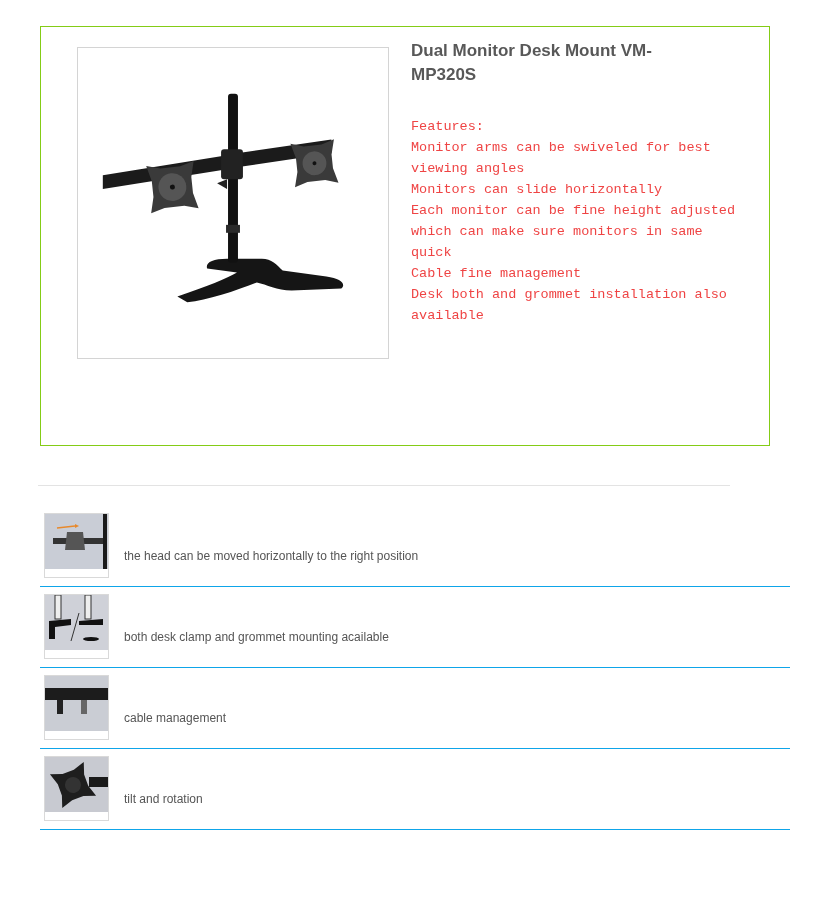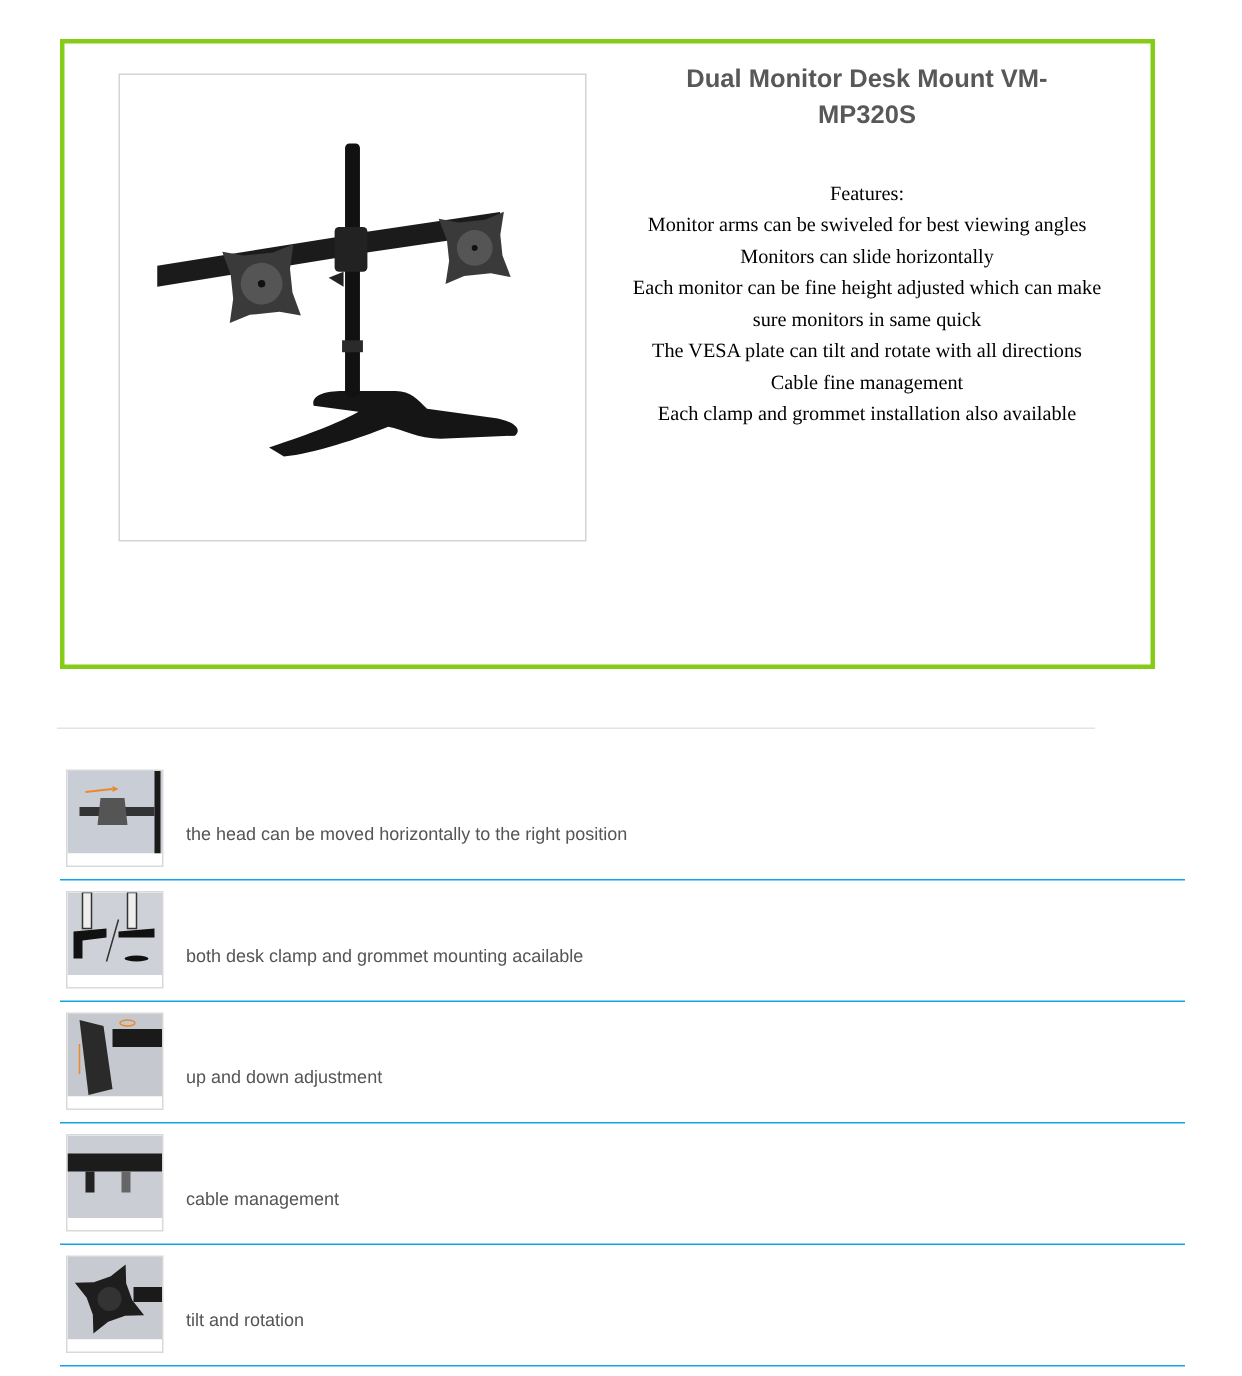--- a/index.html
+++ b/index.html
@@ -1,33 +1,33 @@
 <!DOCTYPE html>
 <html><head>
 <meta charset="utf-8">
 <style>
   html, body { margin: 0; padding: 0; background: #ffffff; }
   body { width: 828px; height: 917px; position: relative; overflow: hidden; font-family: "Liberation Sans", sans-serif; }
 
   .product-card {
     position: absolute; left: 40px; top: 26px; width: 730px; height: 420px;
-    border: 3px solid #84cc16; box-sizing: border-box; text-align: center;
+    border: 1px solid #84cc16; box-sizing: border-box;
   }
   .product-image-frame {
     position: absolute; left: 36px; top: 20px; width: 312px; height: 312px;
     border: 1px solid #d4d4d4; box-sizing: border-box; background: #fff;
   }
   .product-image-frame svg { width: 100%; height: 100%; display: block; }
 
   .product-info { position: absolute; left: 370px; top: 12px; width: 330px; }
   .product-title {
     font-family: "Liberation Sans", sans-serif; font-weight: bold; font-size: 17px;
     color: #585858; line-height: 24px; margin: 0 0 29px 0;
   }
-  .features { font-family: Liberation Serif, serif; font-size: 13.5px; color: #000000; line-height: 21px; }
+  .features { font-family: Liberation Mono, monospace; font-size: 13.5px; color: #ef4444; line-height: 21px; }
   .features div { white-space: normal; }
 
   .divider-top {
     position: absolute; left: 38px; top: 485px; width: 692px; height: 0;
     border-top: 1px solid #e3e3e3;
   }
 
   .feature-list { position: absolute; left: 40px; top: 506px; width: 750px; }
   .feature-row {
     position: relative; height: 80px; border-bottom: 1px solid #0ea5e9;
@@ -77,23 +77,22 @@
   <div class="product-info">
     <h1 class="product-title">
       <span>Dual Monitor Desk Mount VM-</span><br>
       <span>MP320S</span>
     </h1>
     <div class="features">
       <div>Features:</div>
       <div>Monitor arms can be swiveled for best viewing angles</div>
       <div>Monitors can slide horizontally</div>
       <div>Each monitor can be fine height adjusted which can make sure monitors in same quick</div>
-      <div>The VESA plate can tilt and rotate with all directions</div>
       <div>Cable fine management</div>
-      <div>Each clamp and grommet installation also available</div>
+      <div>Desk both and grommet installation also available</div>
     </div>
   </div>
 </div>
 
 <div class="divider-top"></div>
 
 <div class="feature-list">
   <div class="feature-row">
     <div class="feature-thumb">
       <svg viewBox="0 0 63 55">
@@ -116,32 +115,20 @@
         <rect x="40" y="0" width="6" height="24" fill="#eee" stroke="#333" stroke-width="1"></rect>
         <path d="M4 26 L 26 24 L 26 30 L 10 32 L 10 44 L 4 44 Z" fill="#111"></path>
         <line x1="26" y1="46" x2="34" y2="18" stroke="#333" stroke-width="1"></line>
         <path d="M34 26 L 58 24 L 58 30 L 34 30 Z" fill="#111"></path>
         <ellipse cx="46" cy="44" rx="8" ry="2" fill="#111"></ellipse>
       </svg>
     </div>
     <span class="feature-text">both desk clamp and grommet mounting acailable</span>
   </div>
 
-  <div class="feature-row">
-    <div class="feature-thumb">
-      <svg viewBox="0 0 63 55">
-        <rect width="63" height="55" fill="#c6c8cf"></rect>
-        <path d="M8 4 L 24 8 L 30 50 L 14 54 Z" fill="#2a2a2a"></path>
-        <rect x="30" y="10" width="33" height="12" fill="#1a1a1a"></rect>
-        <line x1="8" y1="20" x2="8" y2="40" stroke="#e8892b" stroke-width="1"></line>
-        <ellipse cx="40" cy="6" rx="5" ry="2" fill="none" stroke="#e8892b" stroke-width="1"></ellipse>
-      </svg>
-    </div>
-    <span class="feature-text">up and down adjustment</span>
-  </div>
 
   <div class="feature-row">
     <div class="feature-thumb">
       <svg viewBox="0 0 63 55">
         <rect width="63" height="55" fill="#cacdd4"></rect>
         <rect x="0" y="12" width="63" height="12" fill="#1c1c1c"></rect>
         <path d="M12 24 L 18 24 L 18 38 L 12 38 Z" fill="#222"></path>
         <path d="M36 24 L 42 24 L 42 38 L 36 38 Z" fill="#666"></path>
       </svg>
     </div>

